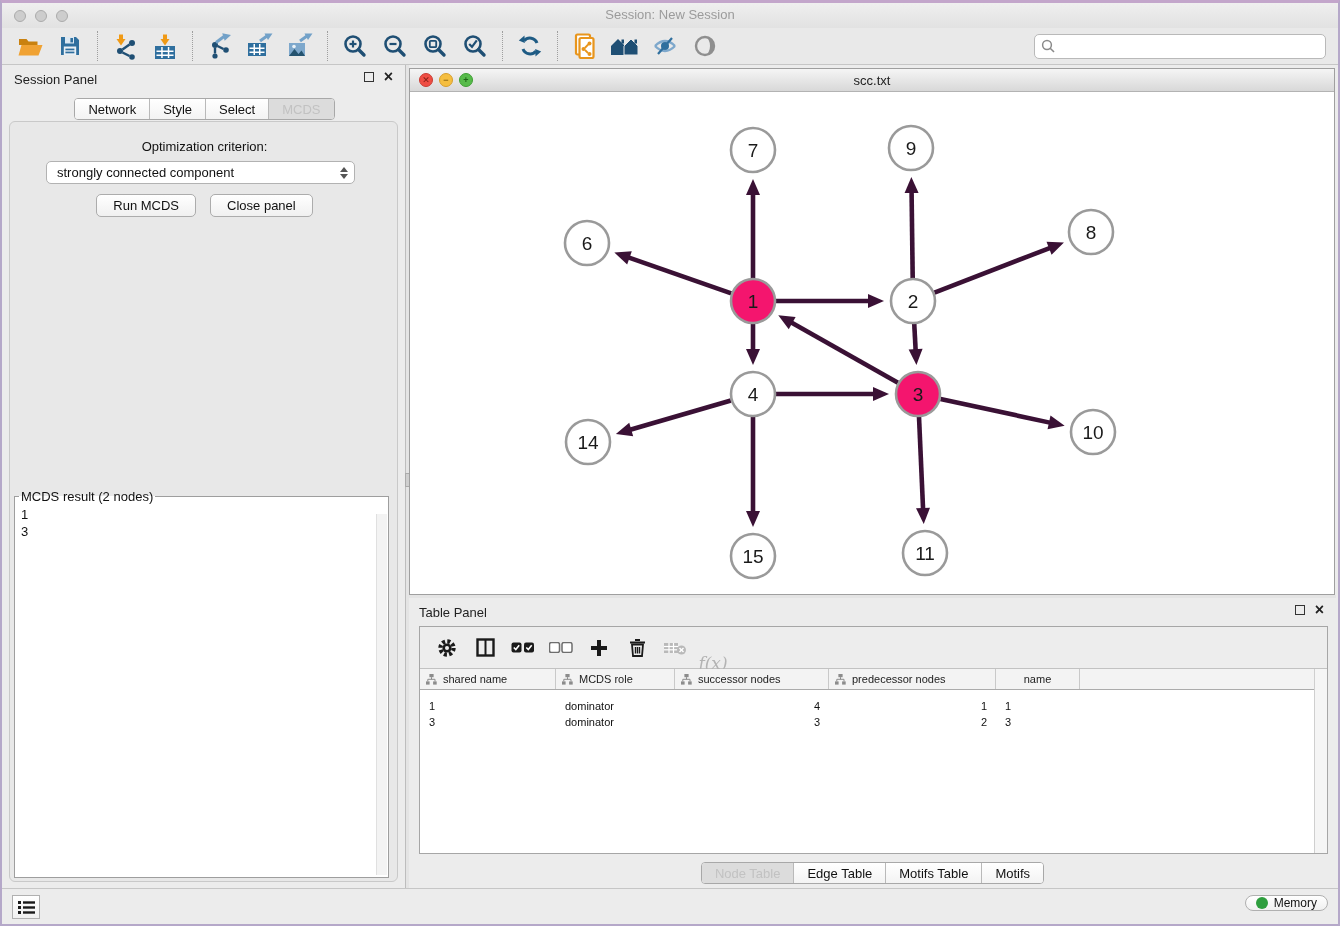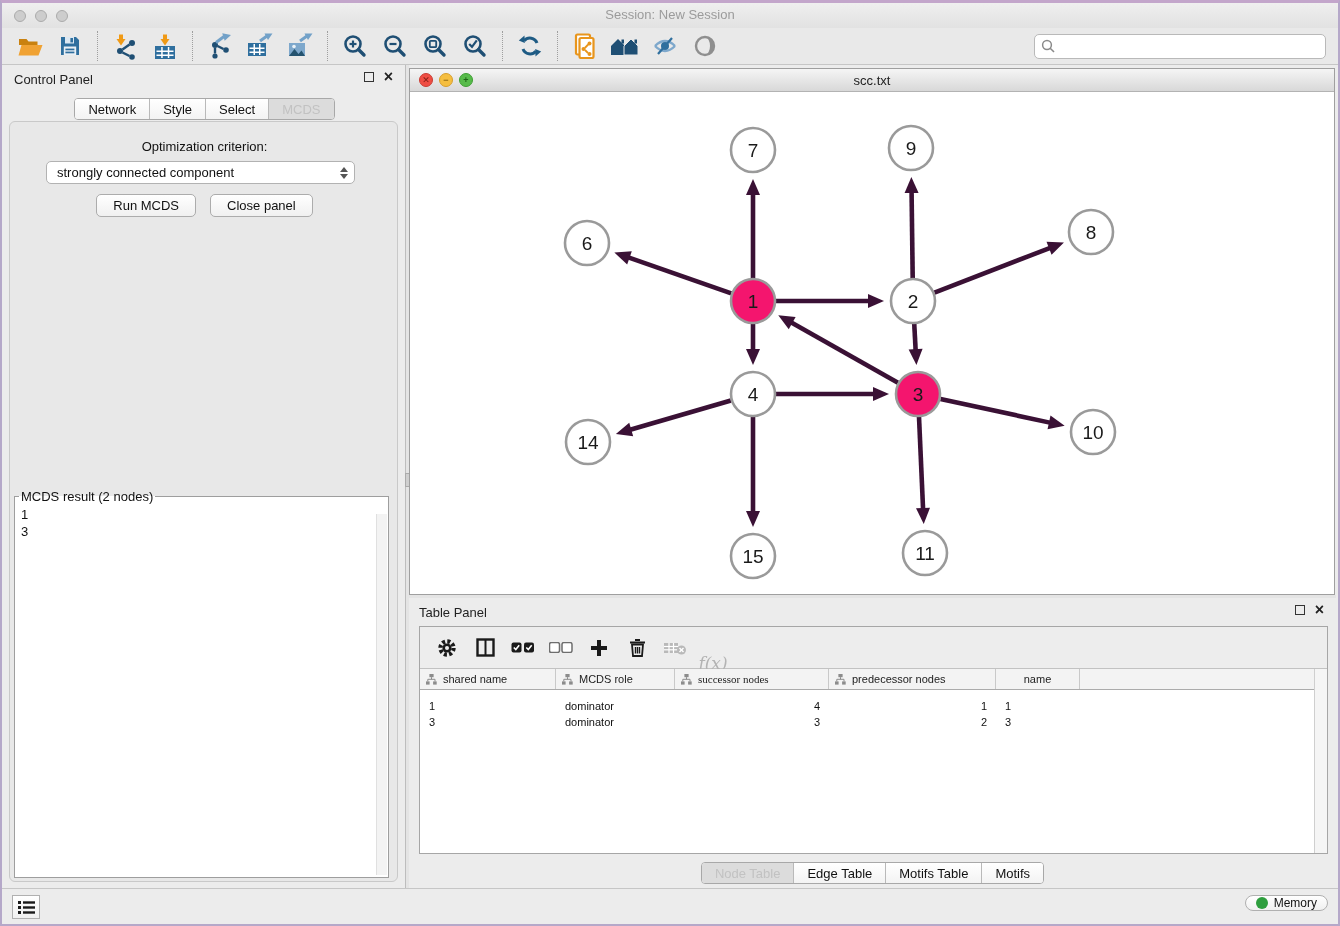--- a/index.html
+++ b/index.html
@@ -295,21 +295,21 @@
       <svg width="14" height="14" viewBox="0 0 14 14">
         <circle cx="6" cy="6" r="4.4" fill="none" stroke="#8A8A8A" stroke-width="1.5"></circle>
         <line x1="9.2" y1="9.2" x2="13" y2="13" stroke="#8A8A8A" stroke-width="1.6"></line>
       </svg>
       <input type="text" placeholder="" style="">
     </div>
   </div>
 
   <div class="control-panel">
     <div class="panel-titlebar">
-      <span class="panel-title">Control Panel</span>
+      <span class="panel-title">Session Panel</span>
       <span class="panel-icons">
         <span class="float-ico"></span>
         <span class="close-ico">×</span>
       </span>
     </div>
     <div class="cp-tabs">
       <div class="seg-tabs" id="cp-tabs">
           <div class="seg">Network</div>
           <div class="seg">Style</div>
           <div class="seg">Select</div>
@@ -493,21 +493,21 @@
               </div>
               <div class="th" style="width: 119px;">
                 <svg width="11" height="11" viewBox="0 0 11 11">
                   <rect x="3.4" y="0" width="4.2" height="3.2" fill="#8C8C8C"></rect>
                   <rect x="0" y="7.4" width="3.6" height="3.2" fill="#8C8C8C"></rect>
                   <rect x="7.1" y="7.4" width="3.6" height="3.2" fill="#8C8C8C"></rect>
                   <path d="M5.5 3.2 V5.3 M1.8 7.4 V5.3 H9 V7.4" fill="none" stroke="#8C8C8C" stroke-width="1"></path>
                 </svg>
                 <span>MCDS role</span>
               </div>
-              <div class="th" style="width: 154px; font-family: Liberation Serif, serif;">
+              <div class="th" style="width: 154px;">
                 <svg width="11" height="11" viewBox="0 0 11 11">
                   <rect x="3.4" y="0" width="4.2" height="3.2" fill="#8C8C8C"></rect>
                   <rect x="0" y="7.4" width="3.6" height="3.2" fill="#8C8C8C"></rect>
                   <rect x="7.1" y="7.4" width="3.6" height="3.2" fill="#8C8C8C"></rect>
                   <path d="M5.5 3.2 V5.3 M1.8 7.4 V5.3 H9 V7.4" fill="none" stroke="#8C8C8C" stroke-width="1"></path>
                 </svg>
                 <span>successor nodes</span>
               </div>
               <div class="th" style="width: 167px;">
                 <svg width="11" height="11" viewBox="0 0 11 11">

